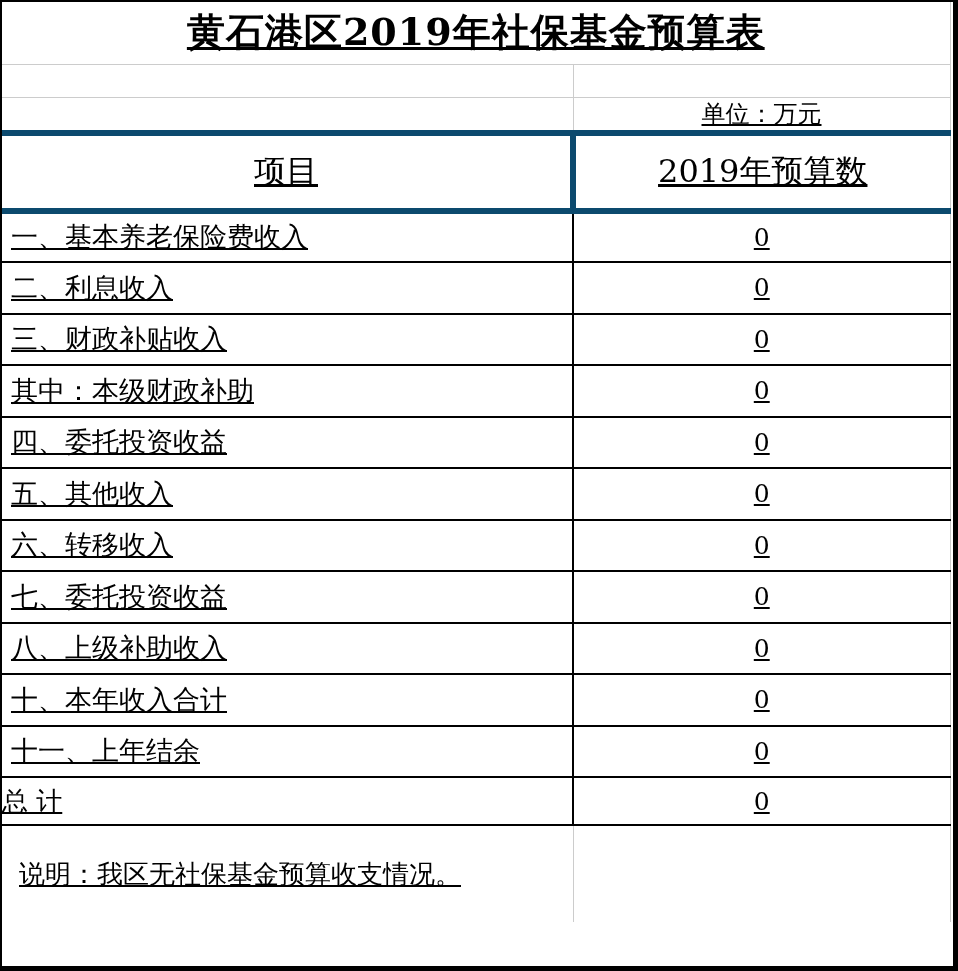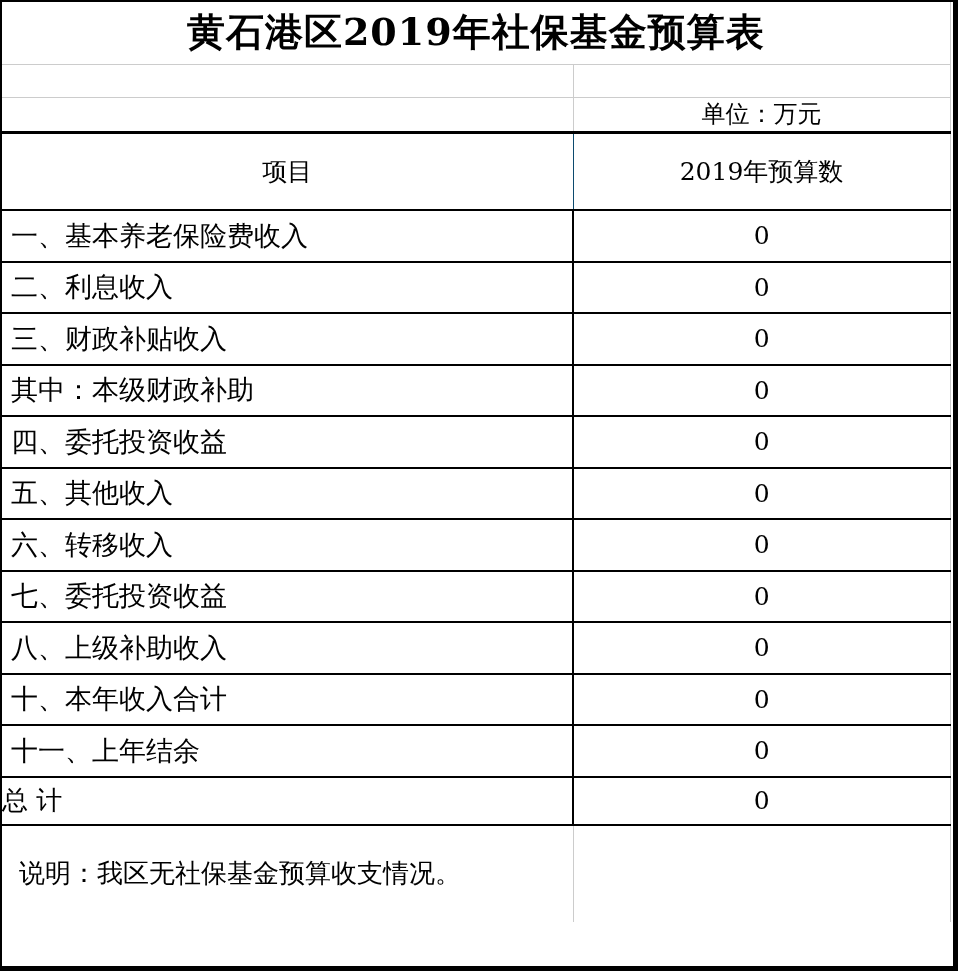--- a/index.html
+++ b/index.html
@@ -17,21 +17,21 @@
     border-width: 2px 5px 5px 2px;
     background: #ffffff;
   }
   table.budget {
     border-collapse: collapse;
     table-layout: fixed;
     width: 948px;
   }
   col.c-item   { width: 571px; }
   col.c-budget { width: 377px; }
-  td { vertical-align: middle; }
+  td { vertical-align: middle; text-decoration: underline; }
 
   
   tr.title-row td {
     height: 62px;
     border: none;
     border-right: 1px solid #cccccc;
     border-bottom: 1px solid #cccccc;
     text-align: center;
     font-size: 38px;
     font-weight: bold;
@@ -52,23 +52,23 @@
     border: 1px solid #cccccc;
     border-bottom: 3px solid #000000;
     text-align: center;
     font-size: 24px;
   }
   tr.unit-row td:first-child { border-left: none; }
 
   
   tr.header-row td {
     height: 78px;
-    border: 1px solid #0c4a6e;
-    text-align: center;
-    font-size: 25px;
+    border: 6px solid #0c4a6e;
+    text-align: center;
+    font-size: 32px;
   }
   tr.header-row td:first-child { border-left: none; }
   tr.header-row td:last-child  { border-right: 1px solid #cccccc; }
 
   
   tr.data-row td {
     height: 51.5px;
     border: 2px solid #000000;
   }
   tr.data-row td.label {

